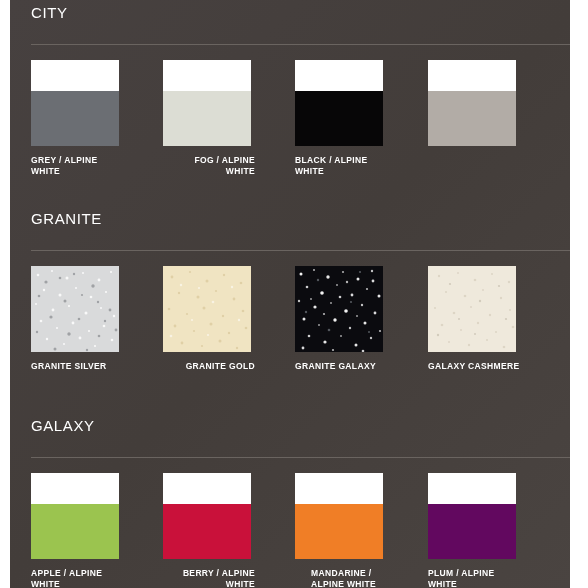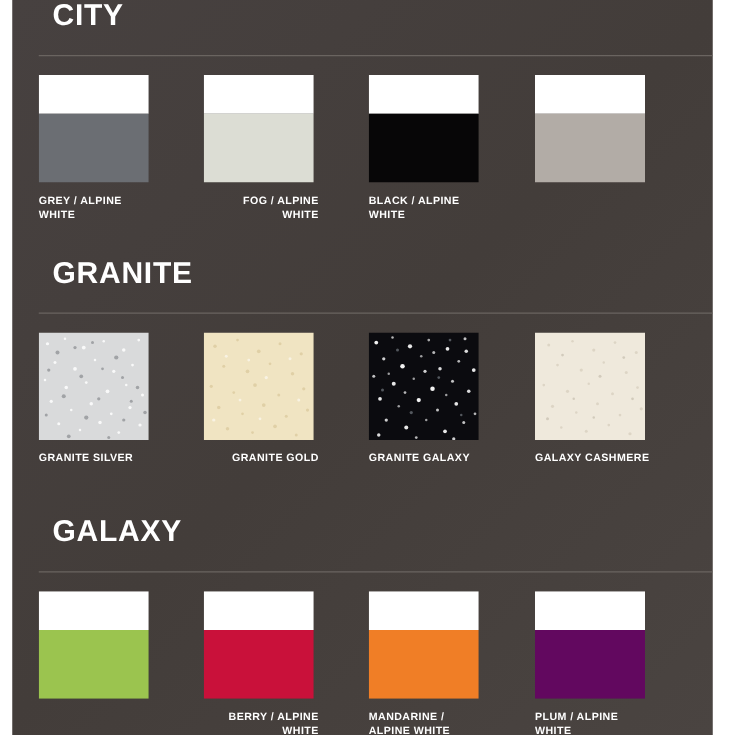--- a/index.html
+++ b/index.html
@@ -24,25 +24,25 @@
     background: #453f3c;
     background-image: linear-gradient(135deg, #474140 0%, #433d3a 50%, #4a4441 100%);
   }
   .section {
     position: absolute;
     left: 0;
     width: 560px;
   }
   .section-title {
     position: absolute;
-    left: 32px;
+    left: 21px;
     top: 0;
     color: #ffffff;
-    font-size: 24px;
-    font-weight: 700;
+    font-size: 15px;
+    font-weight: 400;
     letter-spacing: 0.6px;
     line-height: 22px;
     white-space: nowrap;
   }
   .section-rule {
     position: absolute;
     left: 21px;
     width: 539px;
     height: 1px;
     background: #6a6460;
@@ -377,36 +377,37 @@
     <div class="section" style="top:415px;">
       <div class="section-title">GALAXY</div>
       <div class="section-rule" style="top:42px;"></div>
       <div class="swatch-grid" style="top:58px;">
 
         <div class="swatch-cell c0">
           <div class="chip">
             <div class="top-half"></div>
             <div class="bottom-half" style="background:#9bc44f;"></div>
           </div>
+          <div class="chip-label">APPLE / ALPINE WHITE</div>
         </div>
 
         <div class="swatch-cell c1">
           <div class="chip">
             <div class="top-half"></div>
             <div class="bottom-half" style="background:#c9113a;"></div>
           </div>
           <div class="chip-label">BERRY / ALPINE WHITE</div>
         </div>
 
         <div class="swatch-cell c2">
           <div class="chip">
             <div class="top-half"></div>
             <div class="bottom-half" style="background:#f07e26;"></div>
           </div>
-          <div class="chip-label" style="width:80px;">MANDARINE / ALPINE WHITE</div>
+          <div class="chip-label" style="width:80px;margin-left:16px;">MANDARINE / ALPINE WHITE</div>
         </div>
 
         <div class="swatch-cell c3">
           <div class="chip">
             <div class="top-half"></div>
             <div class="bottom-half" style="background:#62085f;"></div>
           </div>
           <div class="chip-label">PLUM / ALPINE WHITE</div>
         </div>
 

